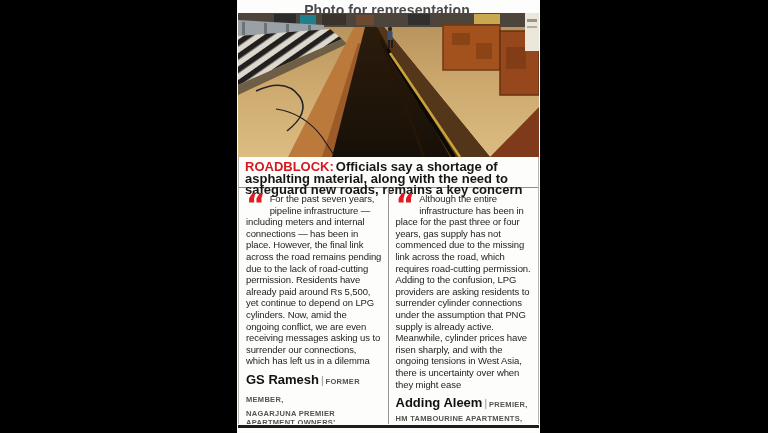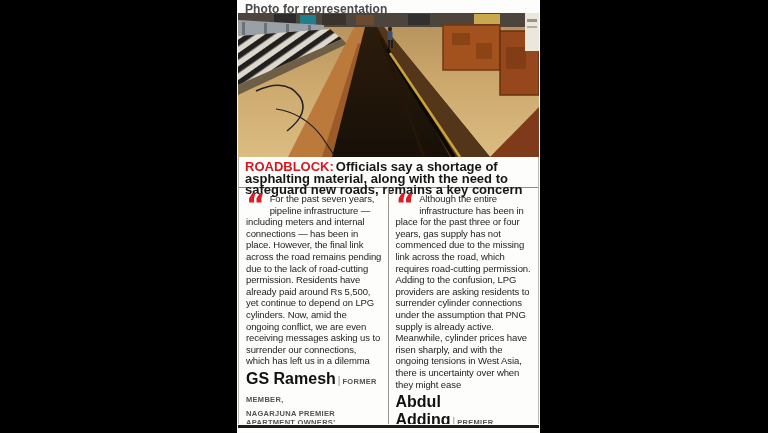--- a/index.html
+++ b/index.html
@@ -5,22 +5,22 @@
   html,body{margin:0;padding:0;}
   body{
     width:768px;height:433px;background:#000;position:relative;overflow:hidden;
     font-family:"Liberation Sans",sans-serif;
   }
   .clipping{
     position:absolute;left:237px;top:0;width:303px;height:433px;
     background:#fdfdfb;overflow:hidden;
   }
   .credit{
-    height:13px;font-size:12px;font-weight:bold;color:#4a4a4a;
-    text-align:left;padding:2px 3px 0 8px;box-sizing:border-box;letter-spacing:.1px;
+    height:13px;font-size:14px;font-weight:bold;color:#4a4a4a;
+    text-align:center;padding:2px 3px 0 0;box-sizing:border-box;letter-spacing:.1px;
   }
   .photo{
     height:144px;margin:0 1px;overflow:hidden;background:#c8a368;
   }
   .photo svg{display:block;width:100%;height:100%;}
   .boxed{
     position:relative;margin:0 1px;border-left:1px solid #b9b6b0;border-right:1px solid #b9b6b0;
   }
   .caption{
     padding:4px 5px 3px 6px;font-size:13px;line-height:11.5px;font-weight:bold;
@@ -36,21 +36,21 @@
   .col-left{border-right:1px solid #9a9792;}
   .quote-text{
     font-size:9.5px;line-height:11.6px;color:#1c1c1c;font-weight:normal;letter-spacing:-.1px;
   }
   .qmark{
     float:left;font-size:30px;line-height:22px;height:18px;
     color:#e01b24;font-weight:bold;margin:1px 4px 0 0;
     font-family:"DejaVu Sans",sans-serif;
   }
   .attr{margin-top:3px;}
-  .attr-name{font-size:16px;font-weight:bold;color:#111;}
+  .attr-name{font-size:13px;font-weight:bold;color:#111;}
   .attr-sep{color:#8a8a8a;font-size:10px;margin:0 2px;}
   .attr-role{font-size:7.5px;color:#55524e;font-weight:bold;letter-spacing:.3px;}
   .attr-org{
     font-size:7.5px;color:#55524e;font-weight:bold;letter-spacing:.3px;
     line-height:9.5px;margin-top:3px;
   }
   .bottom-rule{
     position:absolute;left:1px;right:1px;top:425px;height:3px;background:#1d1d1d;
   }
 </style>
@@ -146,21 +146,21 @@
           <span class="attr-name">GS Ramesh</span><span class="attr-sep">|</span><span class="attr-role">FORMER MEMBER,</span>
           <div class="attr-org">NAGARJUNA PREMIER APARTMENT OWNERS' ASSOCIATION, SARAKKI</div>
         </div>
       </div>
 
       <div class="quote-col">
         <div class="quote-text">
           <span class="qmark">“</span><span>Although the entire infrastructure has been in place for the past three or four years, gas supply has not commenced due to the missing link across the road, which requires road-cutting permission. Adding to the confusion, LPG providers are asking residents to surrender cylinder connections under the assumption that PNG supply is already active. Meanwhile, cylinder prices have risen sharply, and with the ongoing tensions in West Asia, there is uncertainty over when they might ease</span>
         </div>
         <div class="attr">
-          <span class="attr-name">Abdul Adding</span><span class="attr-sep">|</span><span class="attr-role">PREMIER,</span>
+          <span class="attr-name">Adding Aleem</span><span class="attr-sep">|</span><span class="attr-role">PREMIER,</span>
           <div class="attr-org">HM TAMBOURINE APARTMENTS, KANAKAPURA ROAD</div>
         </div>
       </div>
 
     </div>
   </div>
 
   <div class="bottom-rule"></div>
 
 </div>

